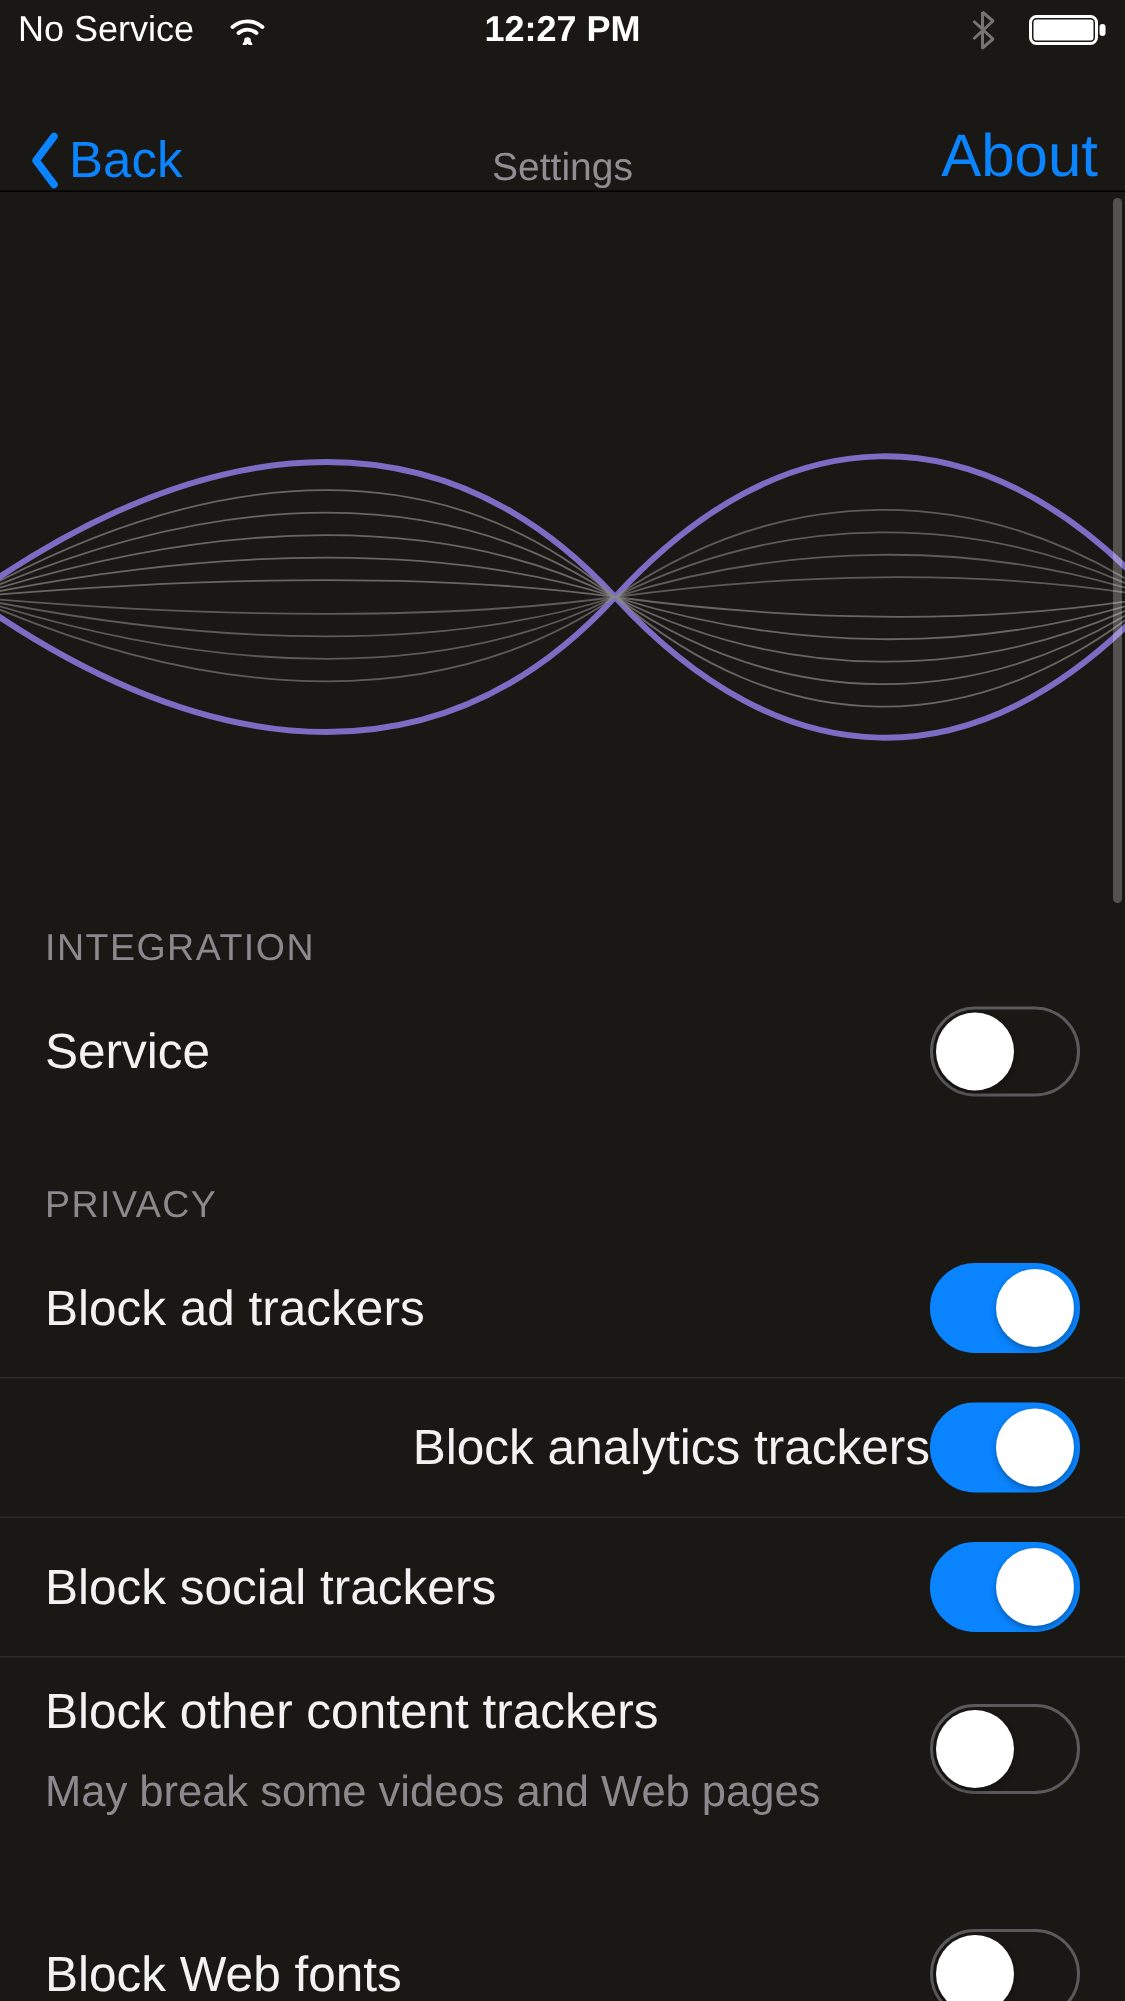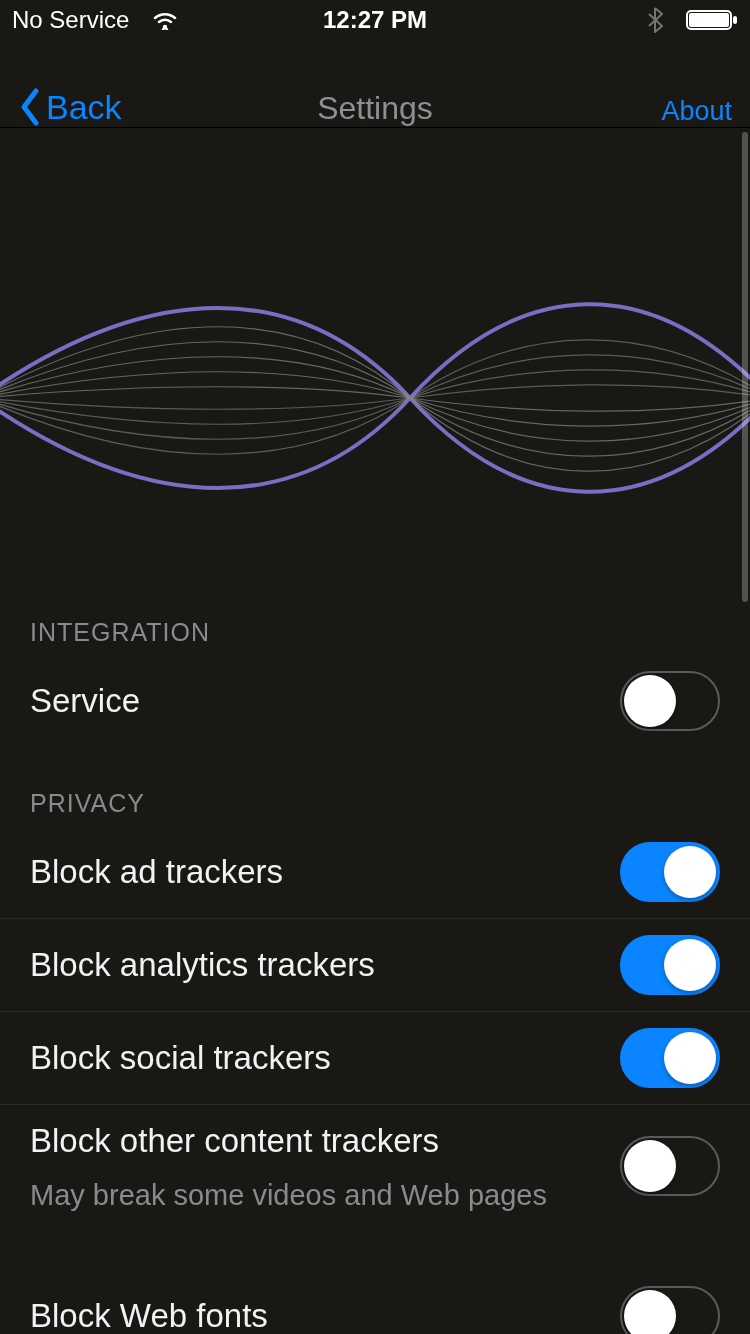--- a/index.html
+++ b/index.html
@@ -63,26 +63,26 @@
     }
     .nav-back .chevron {
       width: 24px;
       height: 40px;
     }
     .nav-title {
       position: absolute;
       left: 50%;
       transform: translateX(-50%);
       color: #8e8e93;
-      font-size: 32px;
+      font-size: 26px;
       font-weight: 500;
     }
     .nav-about {
       color: #0a84ff;
-      font-size: 27px;
+      font-size: 40px;
     }
     
     .hero {
       height: 470px;
       position: relative;
       overflow: hidden;
     }
     .hero svg {
       position: absolute;
       top: 0;
@@ -242,21 +242,21 @@
 
   <div class="section-header">PRIVACY</div>
   <div class="row" style="border-bottom:1px solid rgba(255,255,255,0.08);gap:29px;">
     <div class="row-text">
       <div class="row-label">Block ad trackers</div>
     </div>
     <div class="toggle on">
         <div class="knob"></div>
       </div>
   </div>
-  <div class="row" style="border-bottom:1px solid rgba(255,255,255,0.08);">
+  <div class="row" style="border-bottom:1px solid rgba(255,255,255,0.08);justify-content:flex-end;">
     <div class="row-text">
       <div class="row-label">Block analytics trackers</div>
     </div>
     <div class="toggle on">
         <div class="knob"></div>
       </div>
   </div>
   <div class="row" style="border-bottom:1px solid rgba(255,255,255,0.08);">
     <div class="row-text">
       <div class="row-label">Block social trackers</div>

